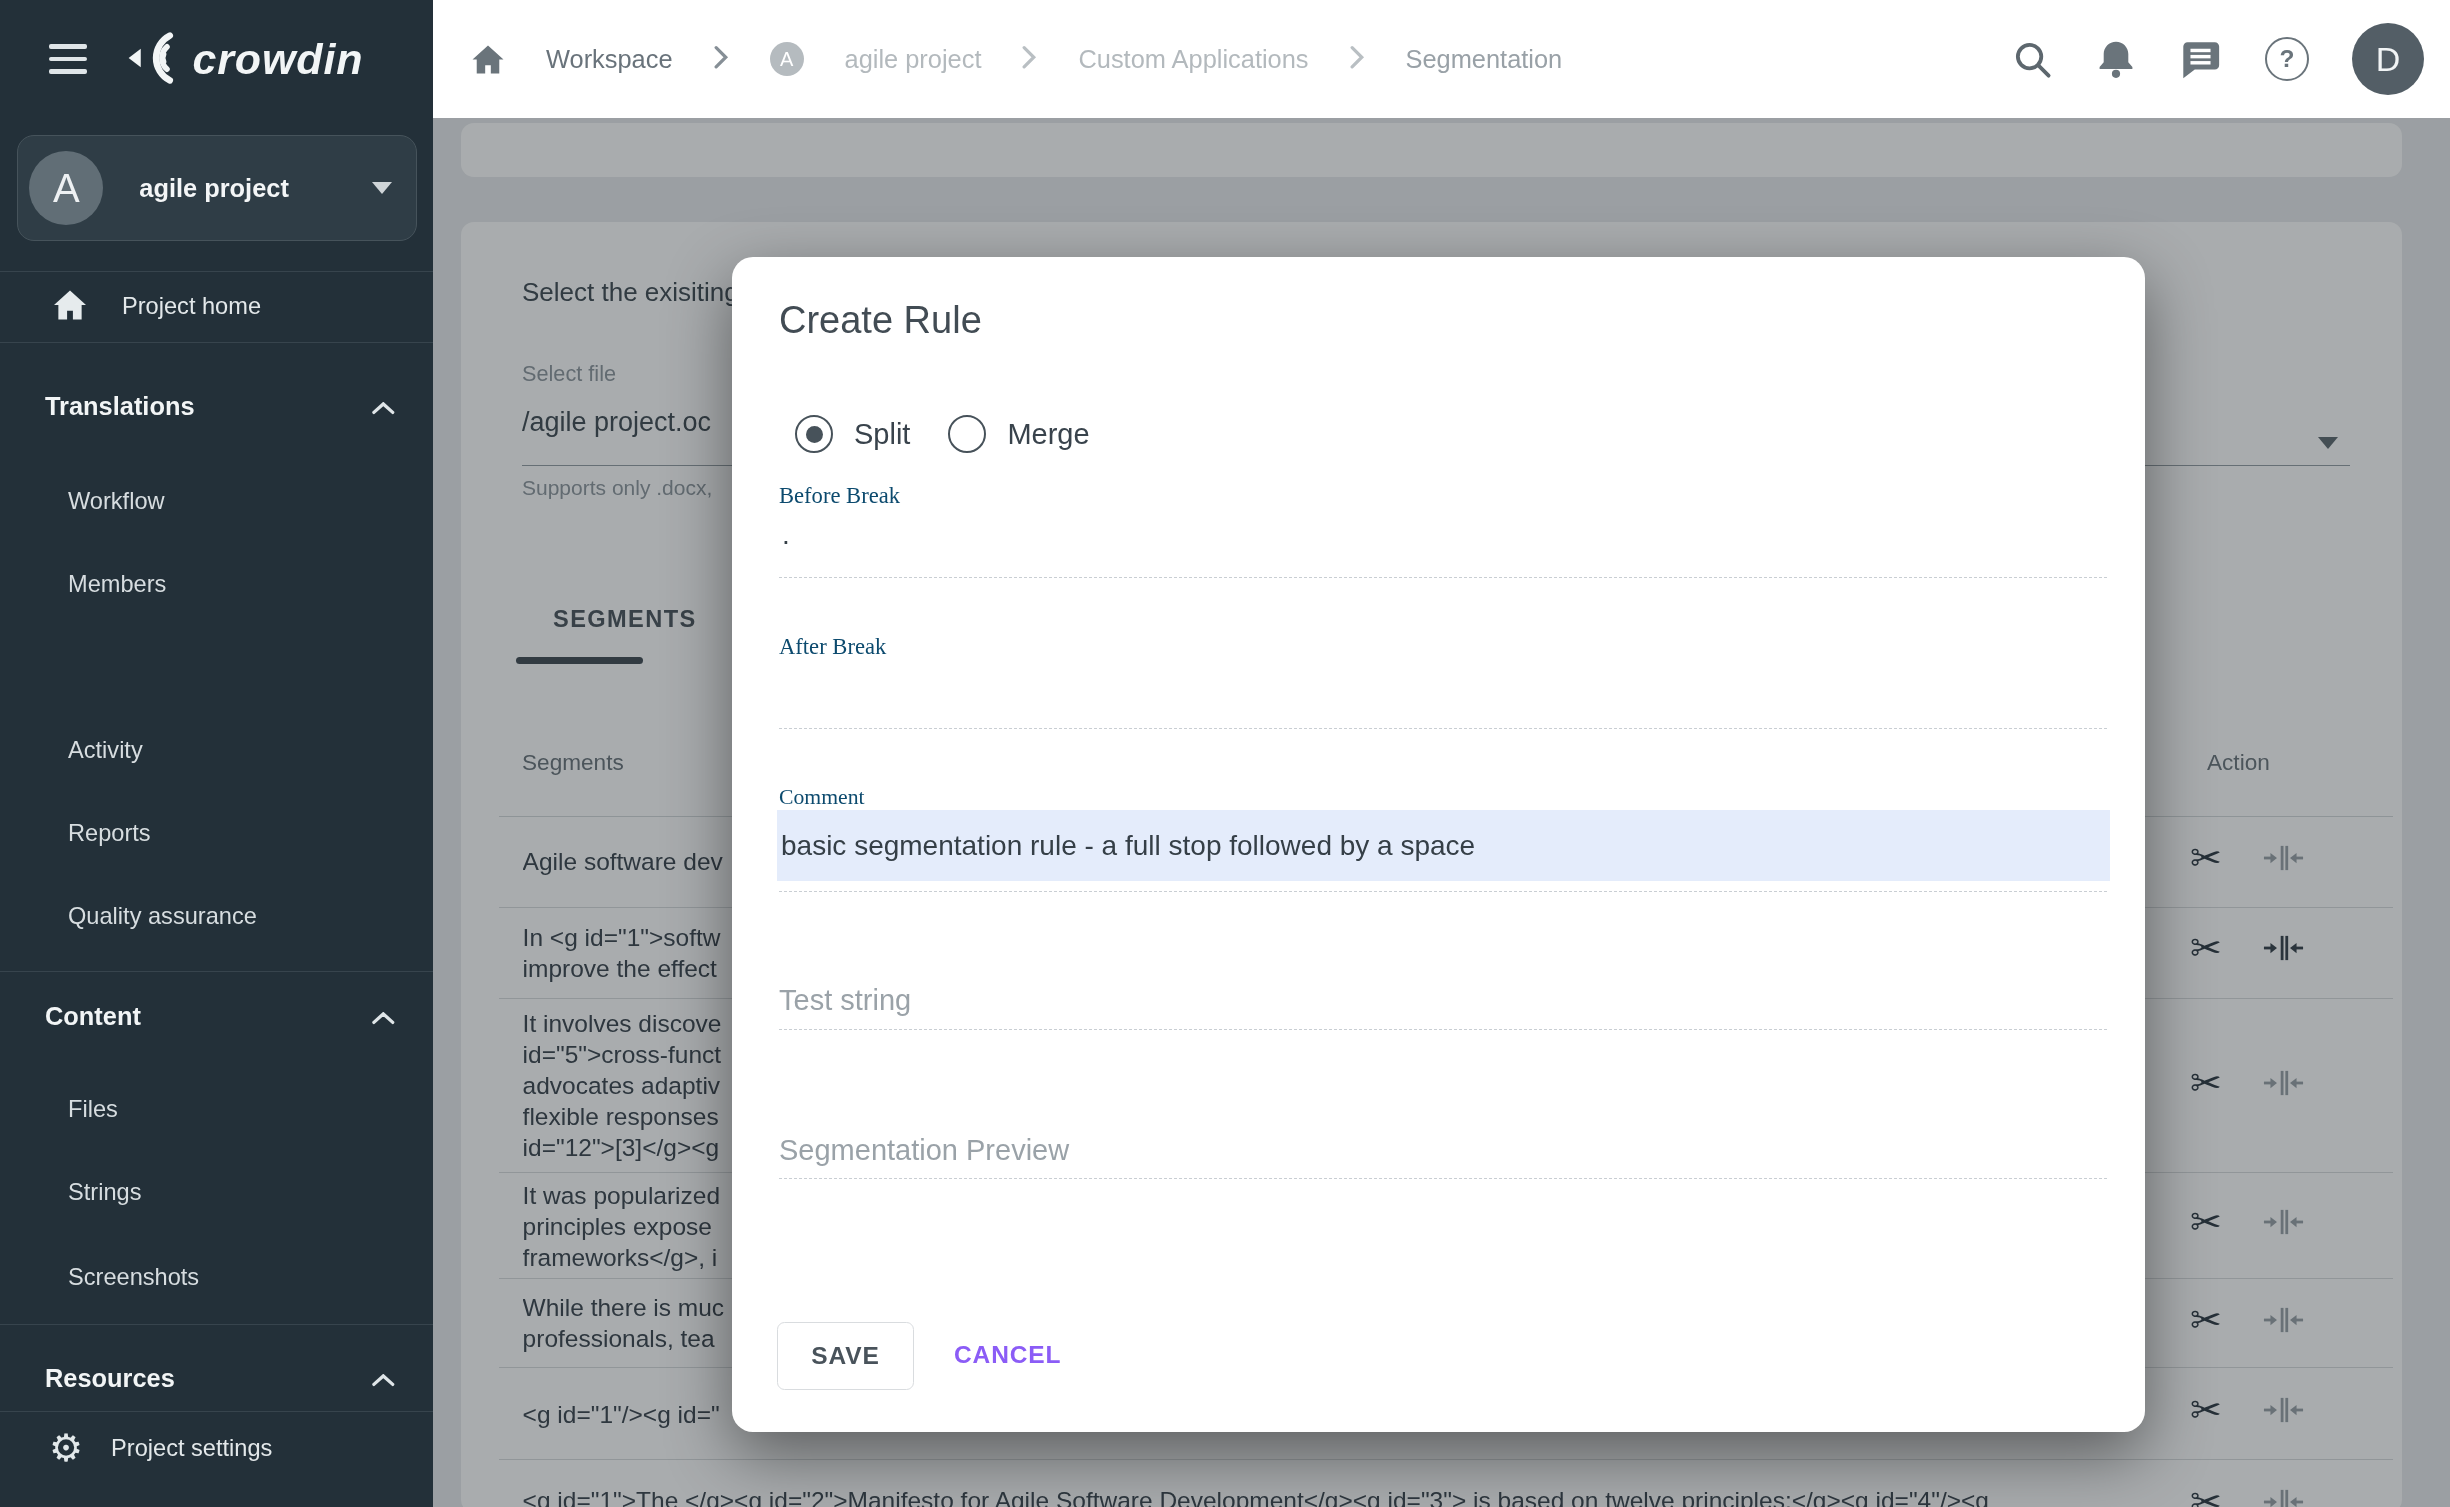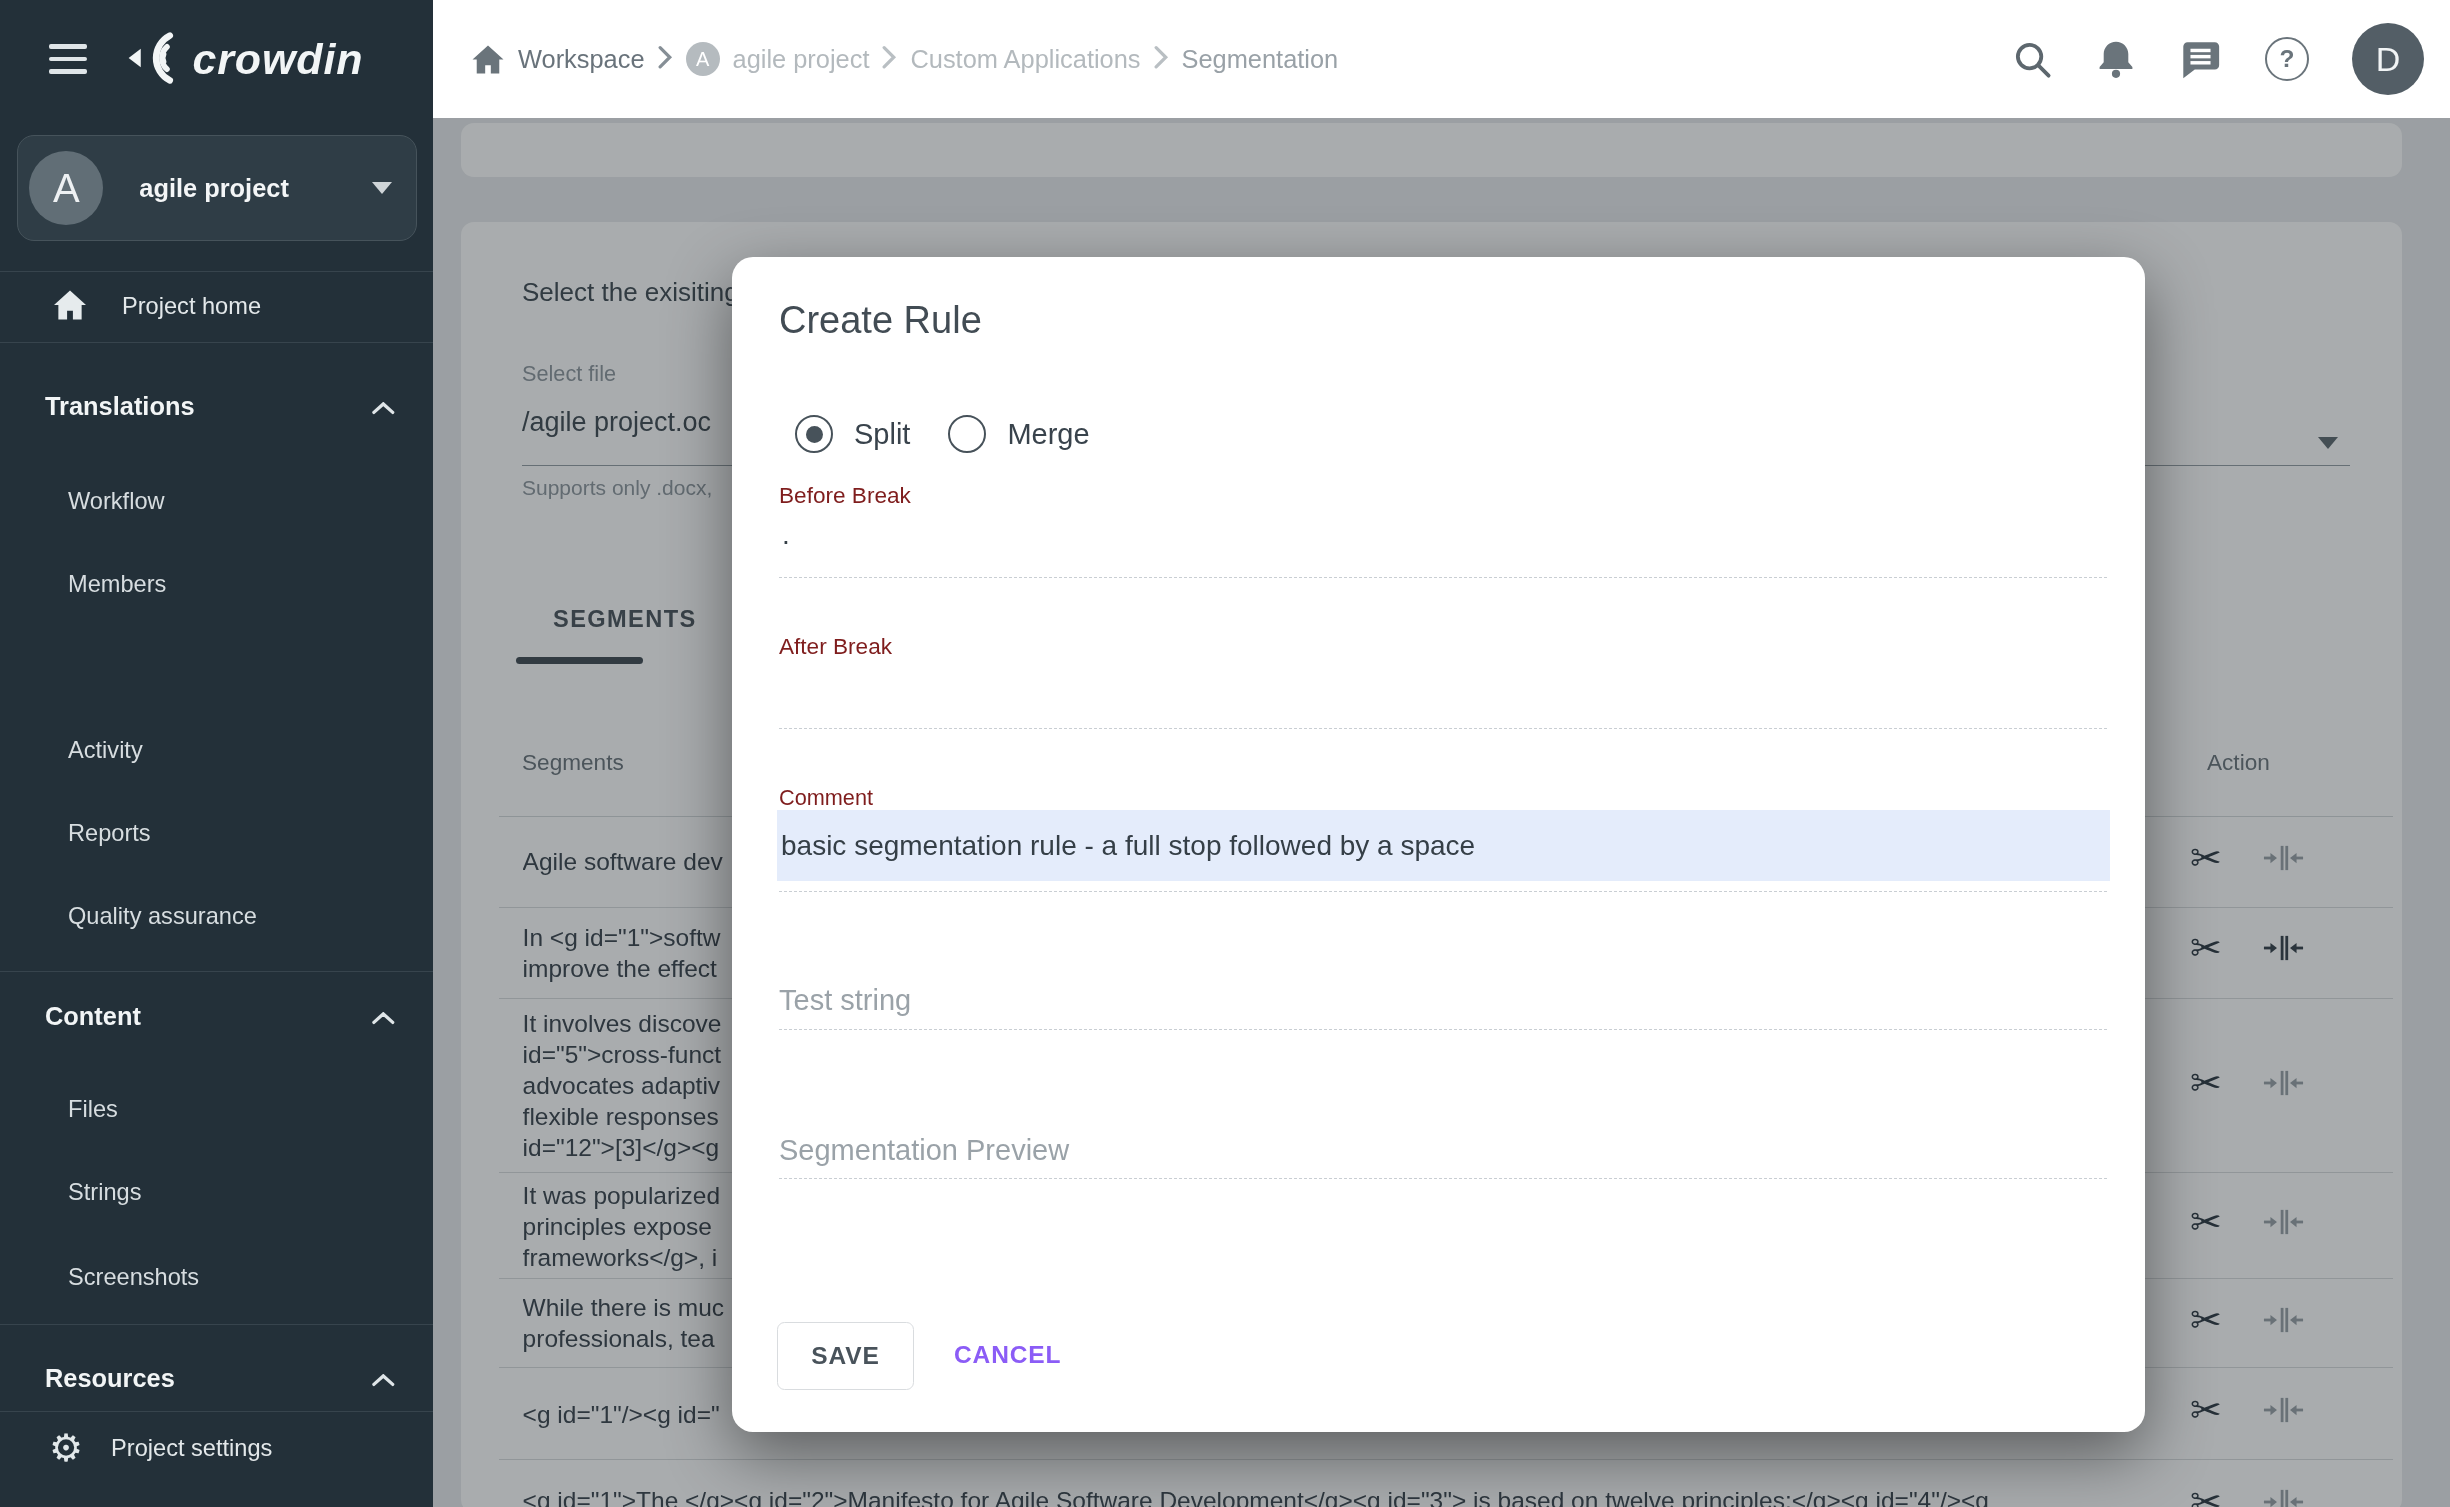--- a/index.html
+++ b/index.html
@@ -18,21 +18,21 @@
   .proj-avatar{width:74px;height:74px;border-radius:50%;background:#616e76;color:#eef1f3;font-size:40px;display:flex;align-items:center;justify-content:center;}
   .proj-name{margin-left:36px;font-size:25.4px;font-weight:bold;color:#f4f6f7;flex:1;}
   .sdiv{position:absolute;left:0;width:433px;border-top:0.9px solid #37444d;}
   .srow{position:absolute;left:0;width:433px;display:flex;align-items:center;color:#e3e8ea;cursor:pointer;}
   .shead{position:absolute;left:0;width:433px;display:flex;align-items:center;justify-content:space-between;padding:0 38px 0 45px;box-sizing:border-box;font-size:25.4px;font-weight:bold;color:#f2f5f6;cursor:pointer;}
   .sitem{position:absolute;left:0;width:433px;height:57px;display:flex;align-items:center;padding-left:68px;box-sizing:border-box;font-size:23.6px;color:#d7dde0;cursor:pointer;}
   .gear{font-size:38px;color:#e2e8ea;line-height:1;}
 
   
   .topbar{position:absolute;left:433px;top:0;width:2017px;height:118px;background:#ffffff;z-index:15;display:flex;align-items:center;box-sizing:border-box;padding:0 26px 0 38px;}
-  .crumbs{display:flex;align-items:center;gap:13px;}
+  .crumbs{display:flex;align-items:center;gap:41px;}
   .crumb-home svg{display:block;}
   .crumb{font-size:25.4px;white-space:nowrap;cursor:pointer;}
   .c-dark{color:#69737b;}
   .c-light{color:#b3b9bd;}
   .c-mid{color:#99a1a7;}
   .crumb-av{width:34px;height:34px;border-radius:50%;background:#b5bbbf;color:#fff;font-size:20px;display:flex;align-items:center;justify-content:center;}
   .top-icons{margin-left:auto;display:flex;align-items:center;gap:43px;}
   .tico{cursor:pointer;display:flex;align-items:center;justify-content:center;}
   .help-q{width:40px;height:40px;border:2.8px solid #6a747b;border-radius:50%;color:#6a747b;font-size:24.5px;font-weight:bold;display:flex;align-items:center;justify-content:center;}
   .user-av{width:72px;height:72px;border-radius:50%;background:#535e66;color:#f1f4f5;font-size:34px;display:flex;align-items:center;justify-content:center;cursor:pointer;}
@@ -59,21 +59,21 @@
   .scis{font-size:38px;color:#2c3741;line-height:1;cursor:pointer;}
   .scrim{position:absolute;left:0;top:0;width:2017px;height:1390px;background:rgba(28,36,42,0.38);z-index:5;}
 
   
   .modal{position:absolute;left:732px;top:257px;width:1413px;height:1175px;background:#ffffff;border-radius:21px;box-shadow:0 22.6px 66px rgba(0,0,0,0.45);z-index:30;}
   .m-title{left:47px;top:42px;font-size:38px;font-weight:500;color:#424c54;}
   .radio-row{left:63px;top:158px;display:flex;align-items:center;gap:38px;}
   .radio{width:34px;height:34px;border:2.8px solid #47525a;border-radius:50%;display:flex;align-items:center;justify-content:center;cursor:pointer;}
   .radio .dot{width:17px;height:17px;border-radius:50%;background:#47525a;}
   .rlabel{font-size:29px;color:#39434c;margin-left:-17px;}
-  .mlabel{font-size:22.6px;color:#7f1d1d;}
+  .mlabel{font-size:22.6px;color:#0c4a6e;font-family:Liberation Serif, serif;}
   .mline{left:47px;right:38px;border-top:0.9px dashed #c9ced3;height:0;}
   .mvalue{font-size:28px;color:#353f47;}
   .hl{left:45px;right:35px;top:553px;height:71px;background:#e4ecfb;display:flex;align-items:center;padding-left:4px;}
   .mph{font-size:29px;color:#9aa2a8;}
   .savebtn{left:45px;top:1065px;width:135px;height:66px;background:#fff;border:0.9px solid #d9dcdf;border-radius:7.5px;font-size:24.5px;font-weight:bold;letter-spacing:0.9px;color:#49535b;display:flex;align-items:center;justify-content:center;cursor:pointer;}
   .cancelbtn{left:203px;top:1065px;height:66px;font-size:24.5px;font-weight:bold;letter-spacing:0.9px;color:#8b5cf6;display:flex;align-items:center;padding:0 19px;cursor:pointer;}
 </style>
 </head>
 <body>
 

